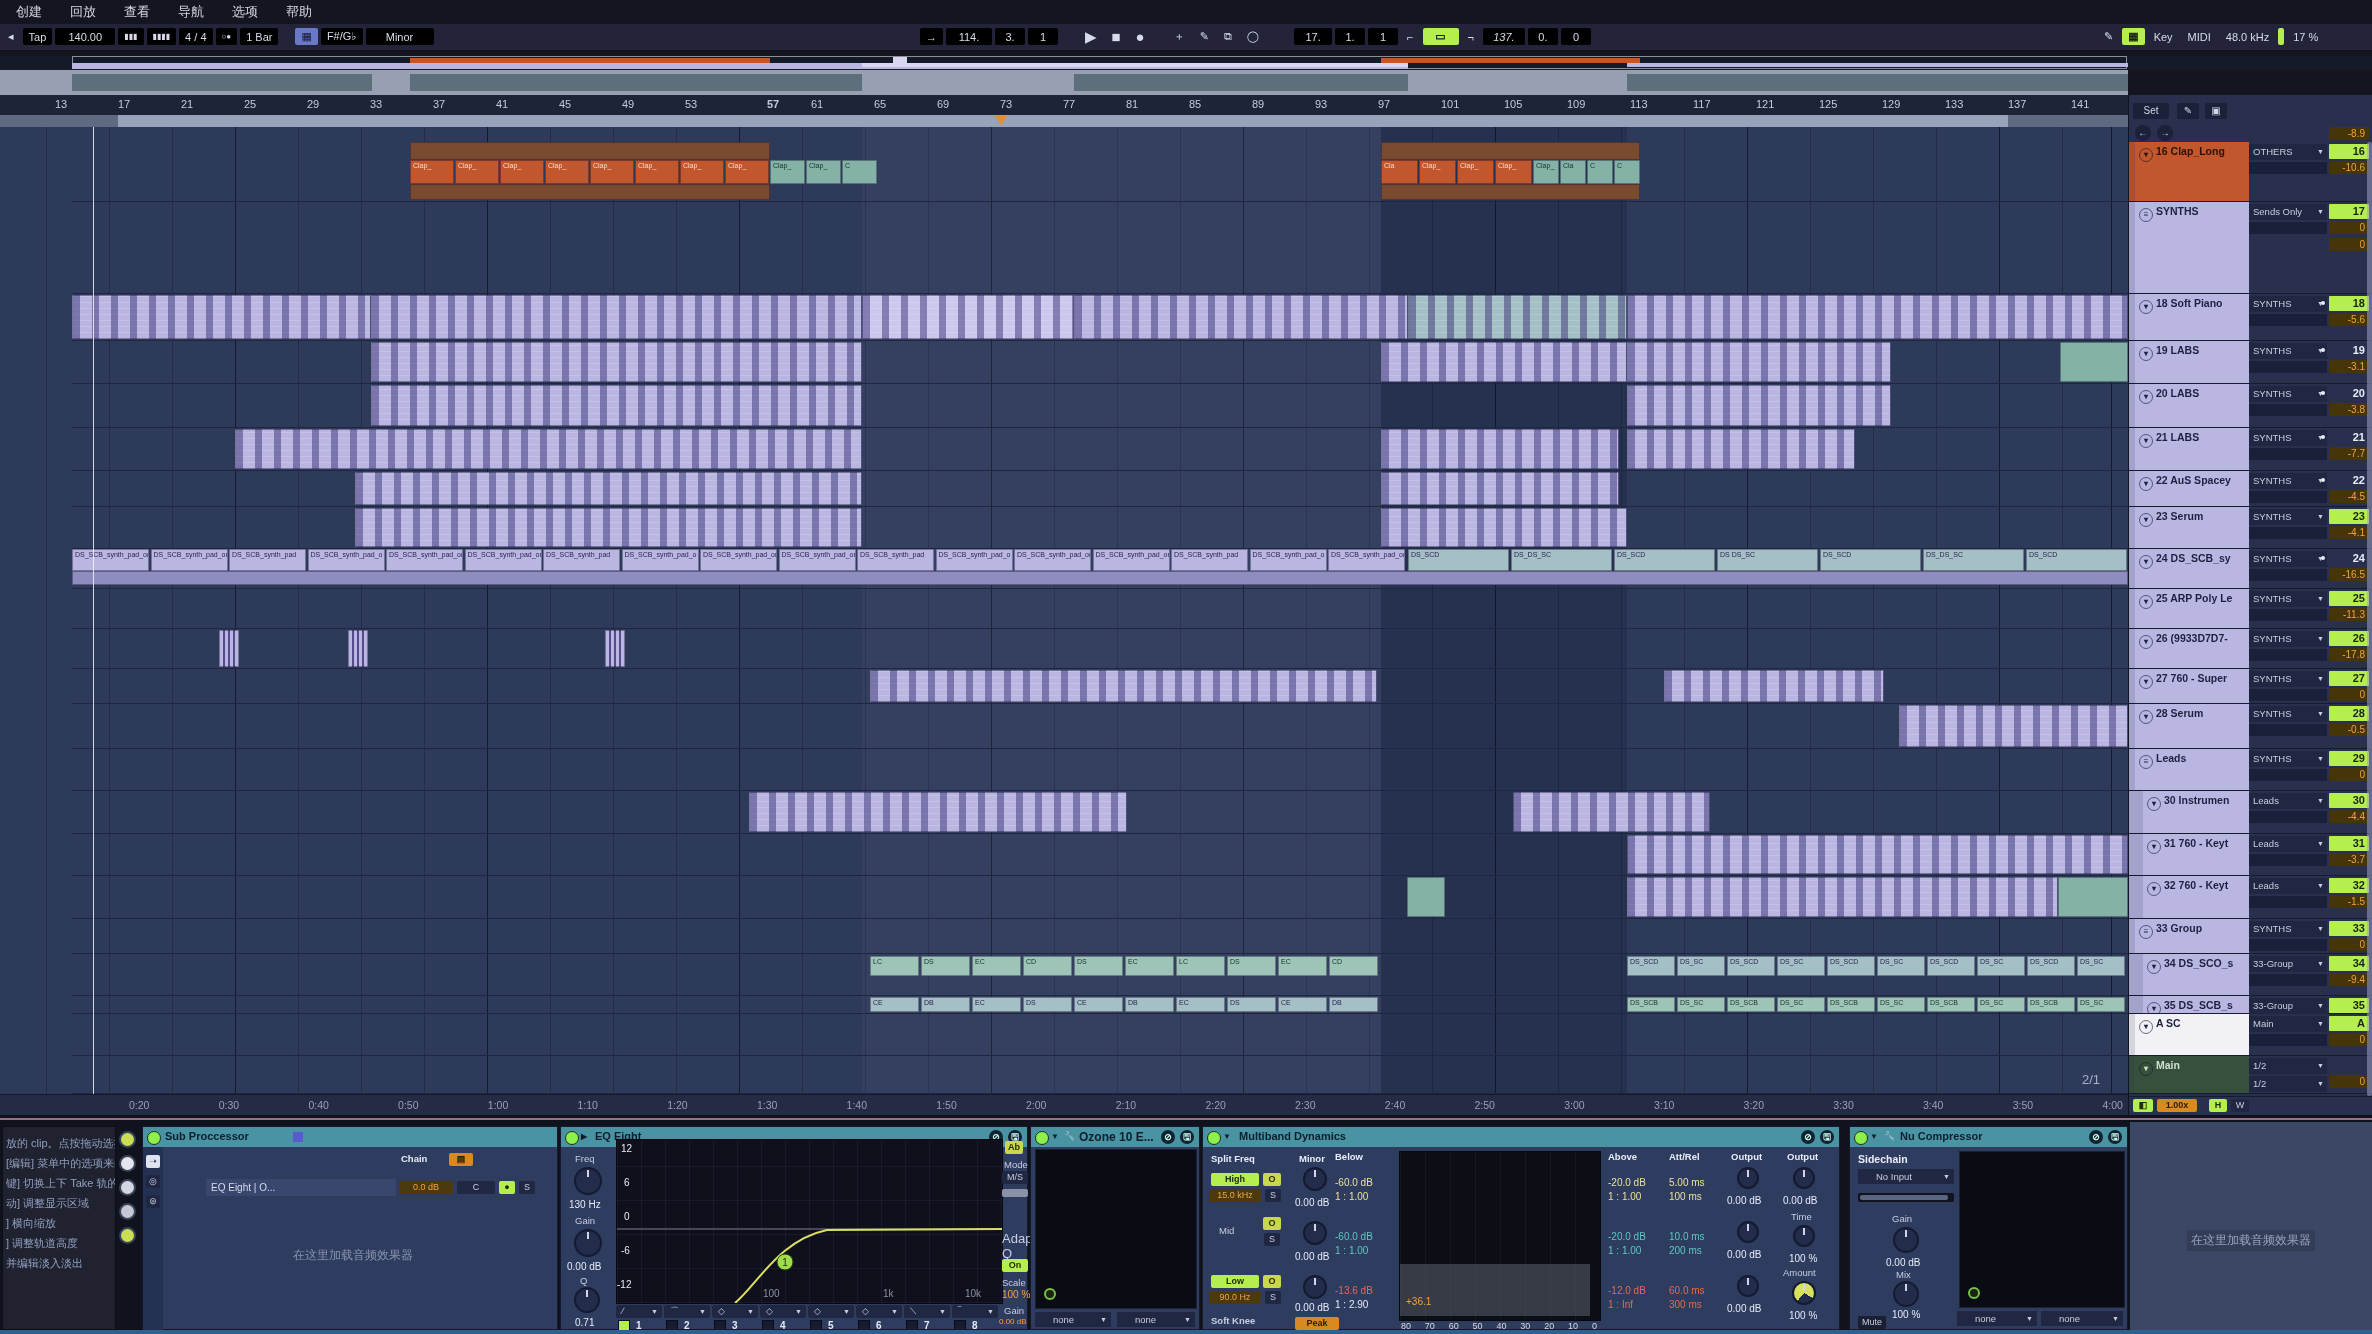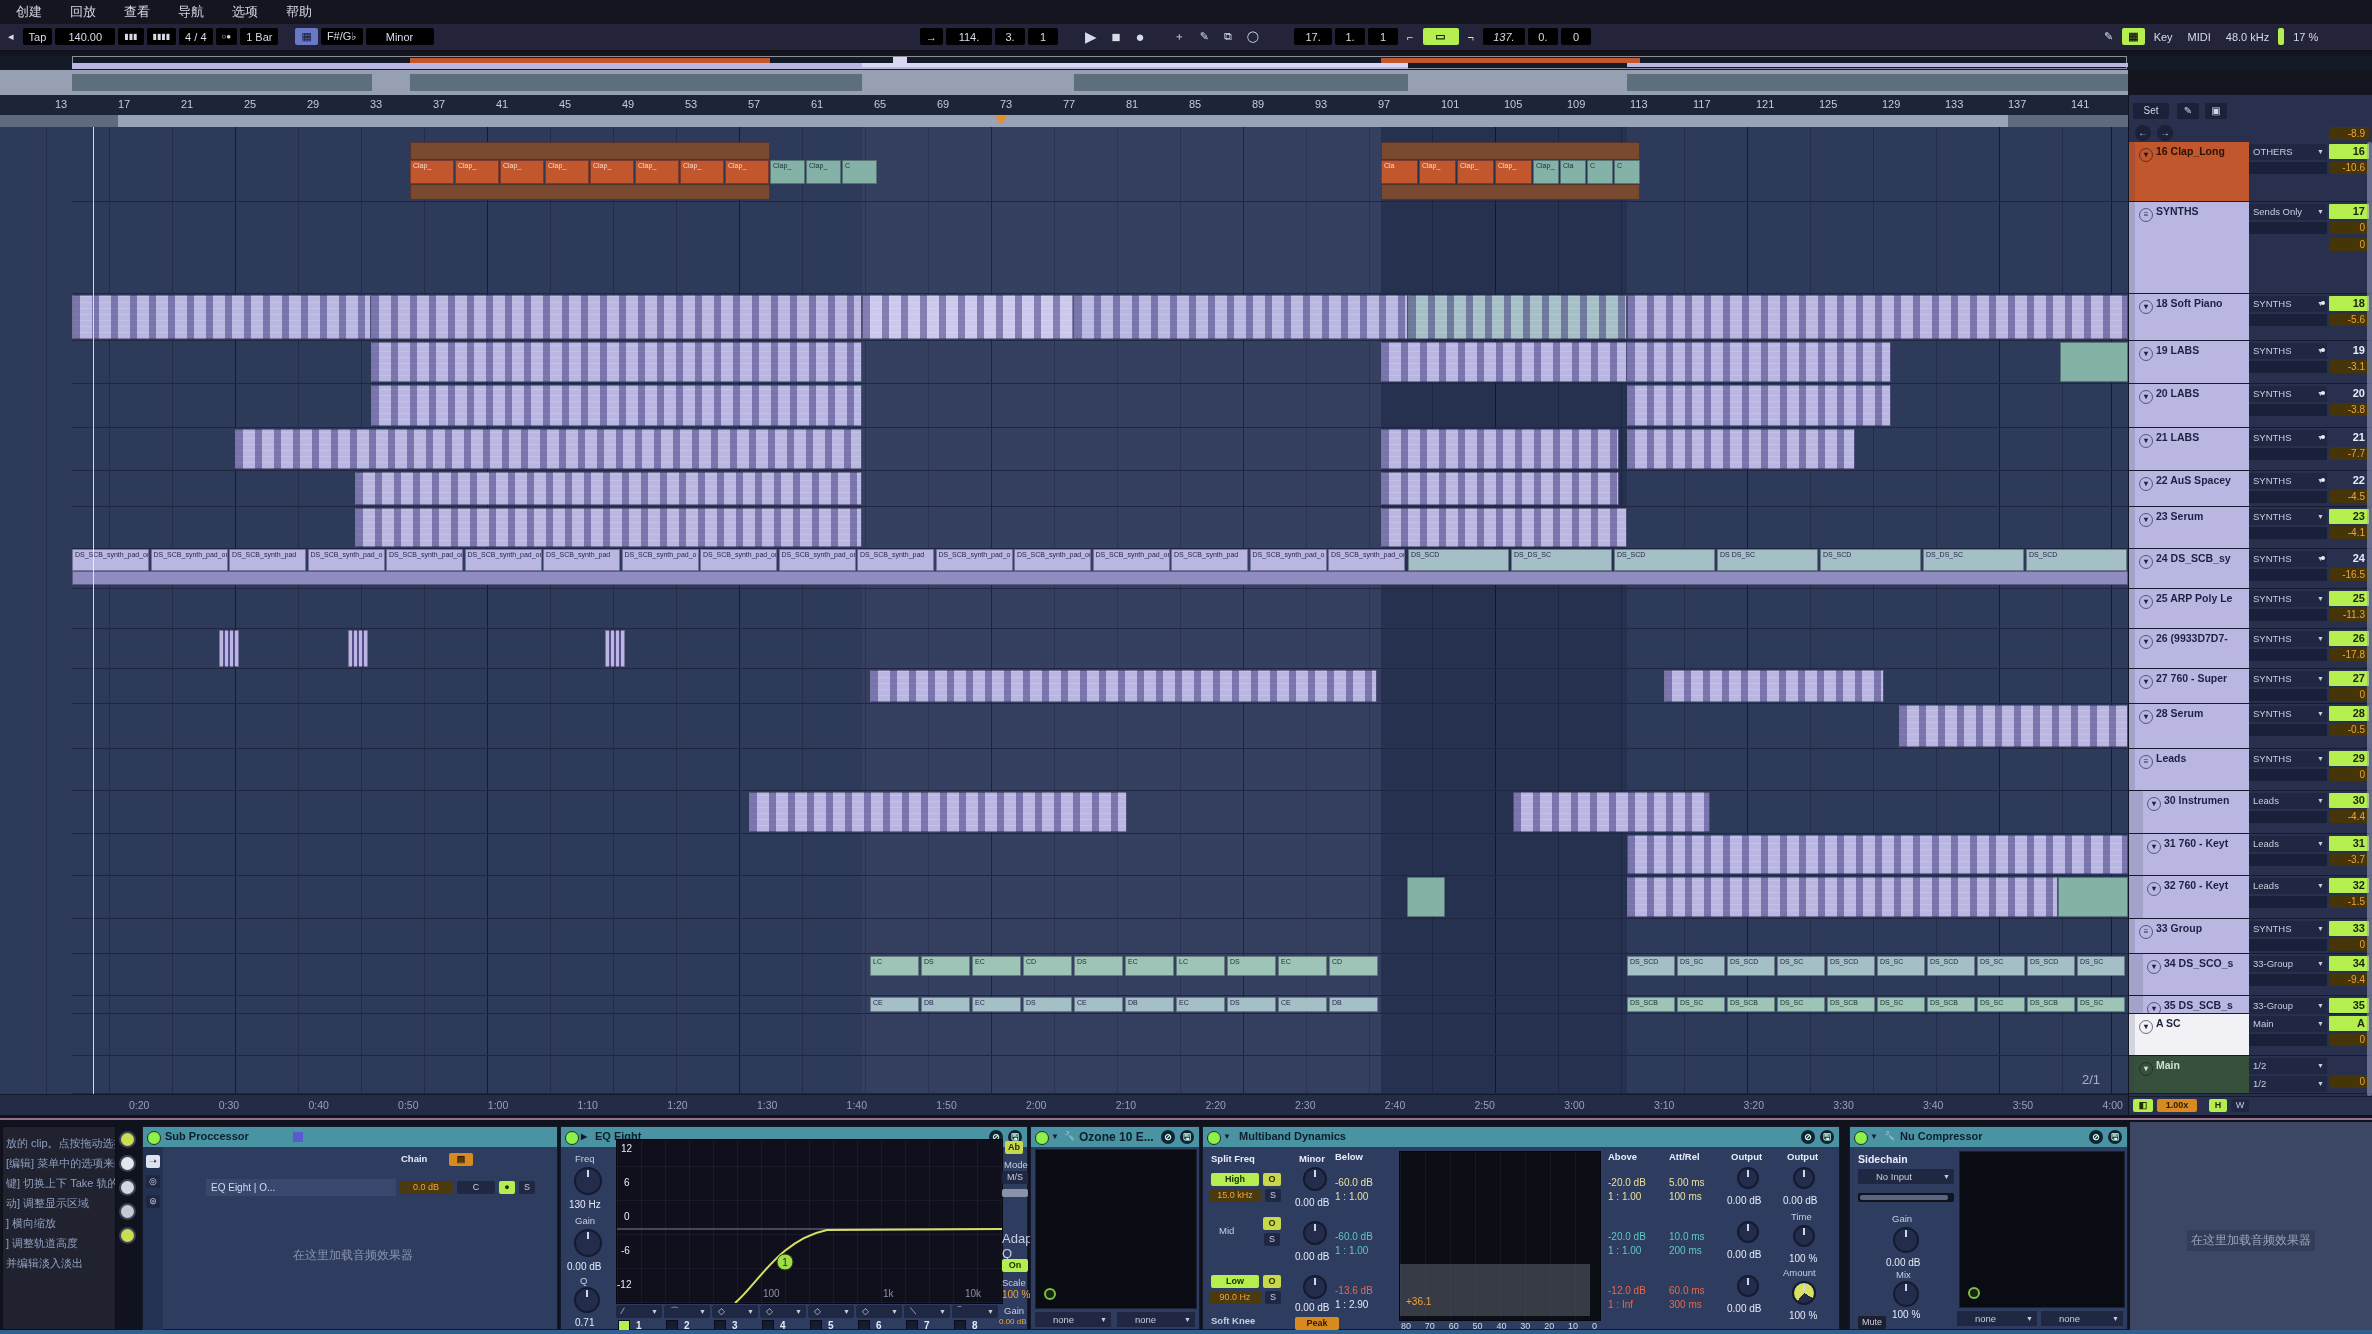--- a/index.html
+++ b/index.html
@@ -162,21 +162,21 @@
       <div class="bnum" style="left: 118px;">17</div>
       <div class="bnum" style="left: 181px;">21</div>
       <div class="bnum" style="left: 244px;">25</div>
       <div class="bnum" style="left: 307px;">29</div>
       <div class="bnum" style="left: 370px;">33</div>
       <div class="bnum" style="left: 433px;">37</div>
       <div class="bnum" style="left: 496px;">41</div>
       <div class="bnum" style="left: 559px;">45</div>
       <div class="bnum" style="left: 622px;">49</div>
       <div class="bnum" style="left: 685px;">53</div>
-      <div class="bnum" style="left: 748px;">57</div>
+      <div class="bnum" style="left: 767px; font-weight: bold;">57</div>
       <div class="bnum" style="left: 811px;">61</div>
       <div class="bnum" style="left: 874px;">65</div>
       <div class="bnum" style="left: 937px;">69</div>
       <div class="bnum" style="left: 1000px;">73</div>
       <div class="bnum" style="left: 1063px;">77</div>
       <div class="bnum" style="left: 1126px;">81</div>
       <div class="bnum" style="left: 1189px;">85</div>
       <div class="bnum" style="left: 1252px;">89</div>
       <div class="bnum" style="left: 1315px;">93</div>
       <div class="bnum" style="left: 1378px;">97</div>

